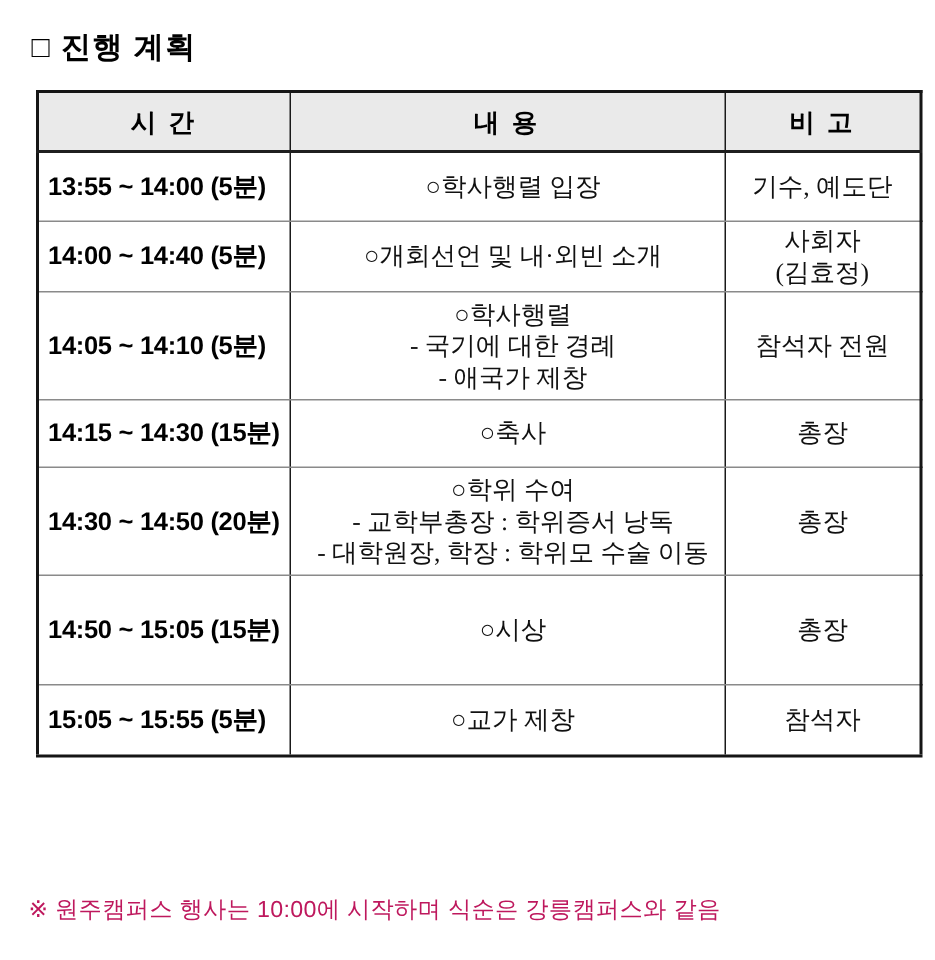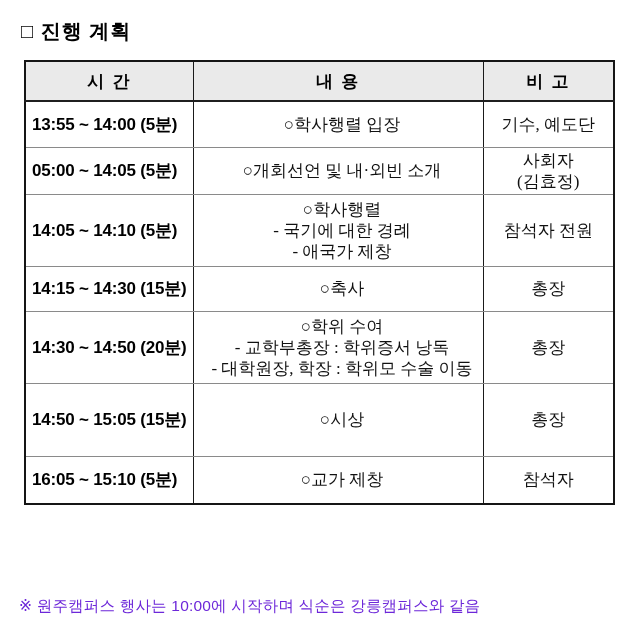--- a/index.html
+++ b/index.html
@@ -91,21 +91,21 @@
   td.note-cell {
     text-align: center;
     white-space: pre-line;
     padding: 2px;
   }
   .footnote {
     position: absolute;
     left: 19px; top: 596px;
     font-family: "Liberation Sans", "DejaVu Sans", sans-serif;
     font-size: 15.5px;
-    color: #6d28d9;
+    color: #be185d;
     white-space: nowrap;
     letter-spacing: 0.2px;
   }
 </style>
 </head>
 <body>
 
 <div class="page">
 
   <div class="doc-title">□ 진행 계획</div>
@@ -123,21 +123,21 @@
         <th>비  고</th>
       </tr>
     </thead>
     <tbody>
       <tr>
         <td class="time-cell">13:55 ~ 14:00 (5분)</td>
         <td class="content-cell">○학사행렬 입장</td>
         <td class="note-cell">기수, 예도단</td>
       </tr>
       <tr>
-        <td class="time-cell">05:00 ~ 14:05 (5분)</td>
+        <td class="time-cell">14:00 ~ 14:40 (5분)</td>
         <td class="content-cell">○개회선언 및 내·외빈 소개</td>
         <td class="note-cell">사회자
 (김효정)</td>
       </tr>
       <tr>
         <td class="time-cell">14:05 ~ 14:10 (5분)</td>
         <td class="content-cell">○학사행렬
  - 국기에 대한 경례
  - 애국가 제창</td>
         <td class="note-cell">참석자 전원</td>
@@ -153,21 +153,21 @@
  - 교학부총장 : 학위증서 낭독
  - 대학원장, 학장 : 학위모 수술 이동</td>
         <td class="note-cell">총장</td>
       </tr>
       <tr>
         <td class="time-cell">14:50 ~ 15:05 (15분)</td>
         <td class="content-cell">○시상</td>
         <td class="note-cell">총장</td>
       </tr>
       <tr>
-        <td class="time-cell">16:05 ~ 15:10 (5분)</td>
+        <td class="time-cell">15:05 ~ 15:55 (5분)</td>
         <td class="content-cell">○교가 제창</td>
         <td class="note-cell">참석자</td>
       </tr>
     </tbody>
   </table>
 
   <div class="footnote">※ 원주캠퍼스 행사는 10:00에 시작하며 식순은 강릉캠퍼스와 같음</div>
 
 </div>
 

